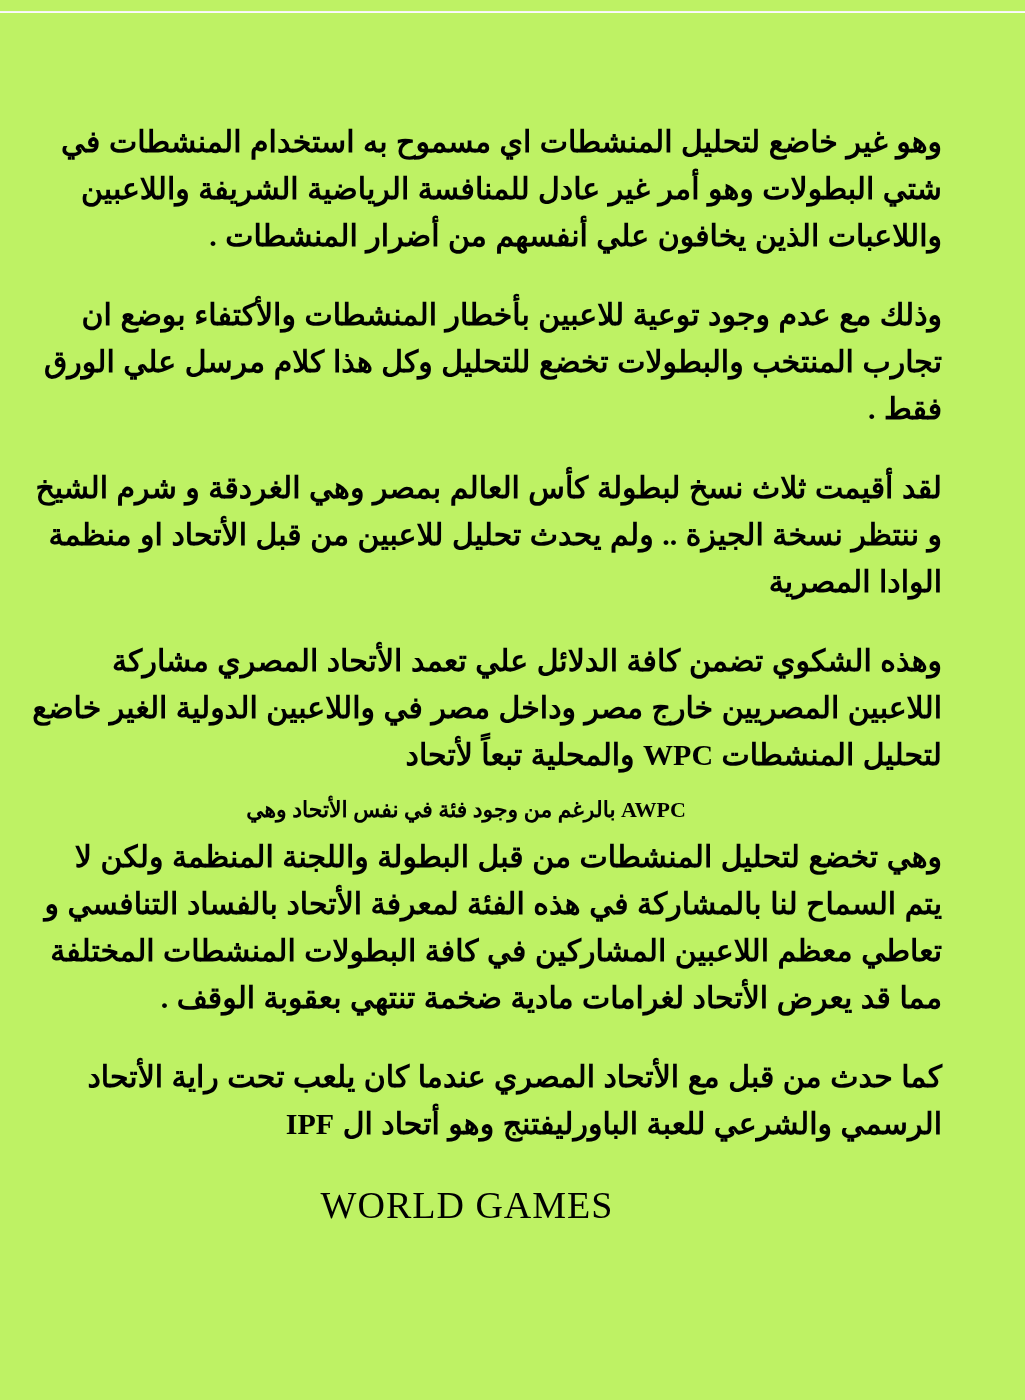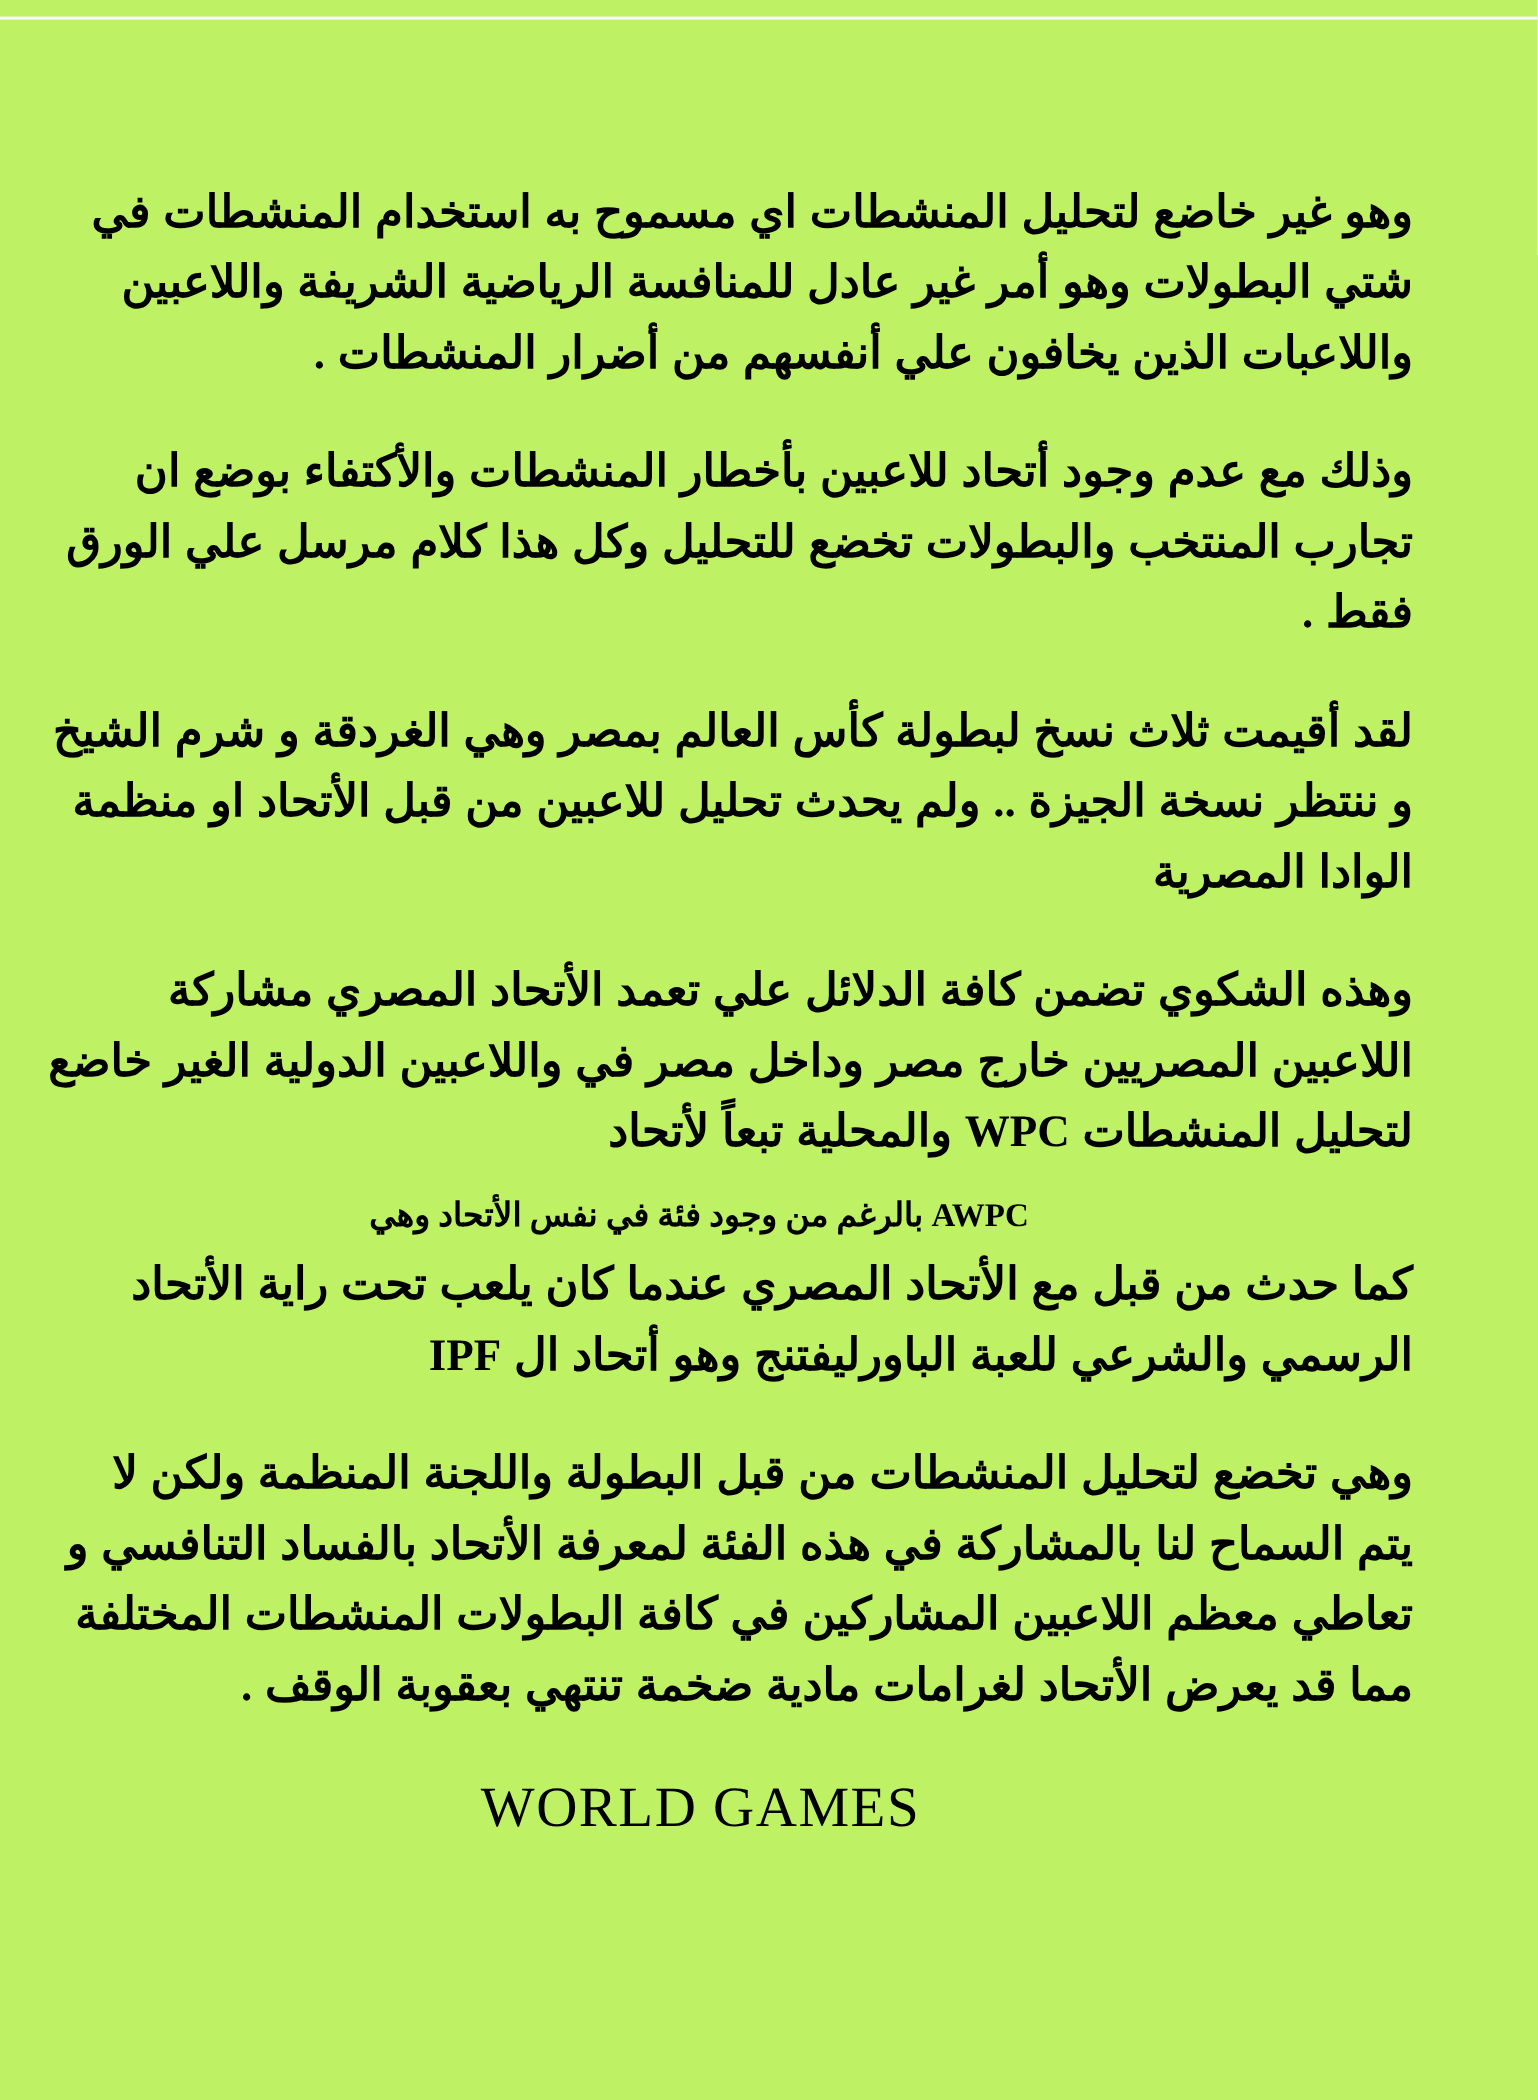--- a/index.html
+++ b/index.html
@@ -77,29 +77,29 @@
 <body>
 
 <div class="page">
 
   <div class="top-edge"></div>
 
   <div class="doc-body">
 
     <p class="para gap-lg">وهو غير خاضع لتحليل المنشطات اي مسموح به استخدام المنشطات في شتي البطولات وهو أمر غير عادل للمنافسة الرياضية الشريفة واللاعبين واللاعبات الذين يخافون علي أنفسهم من أضرار المنشطات .</p>
 
-    <p class="para gap-lg">وذلك مع عدم وجود أتحاد للاعبين بأخطار المنشطات والأكتفاء بوضع ان تجارب المنتخب والبطولات تخضع للتحليل وكل هذا كلام مرسل علي الورق فقط .</p>
+    <p class="para gap-lg">وذلك مع عدم وجود توعية للاعبين بأخطار المنشطات والأكتفاء بوضع ان تجارب المنتخب والبطولات تخضع للتحليل وكل هذا كلام مرسل علي الورق فقط .</p>
 
     <p class="para gap-lg">لقد أقيمت ثلاث نسخ لبطولة كأس العالم بمصر وهي الغردقة و شرم الشيخ و ننتظر نسخة الجيزة .. ولم يحدث تحليل للاعبين من قبل الأتحاد او منظمة الوادا المصرية</p>
 
     <p class="para tight">وهذه الشكوي تضمن كافة الدلائل علي تعمد الأتحاد المصري مشاركة اللاعبين المصريين خارج مصر وداخل مصر في واللاعبين الدولية الغير خاضع لتحليل المنشطات WPC والمحلية تبعاً لأتحاد</p>
 
     <p class="para-lead">AWPC بالرغم من وجود فئة في نفس الأتحاد وهي</p>
 
+    <p class="para gap-lg">وهي تخضع لتحليل المنشطات من قبل البطولة واللجنة المنظمة ولكن لا يتم السماح لنا بالمشاركة في هذه الفئة لمعرفة الأتحاد بالفساد التنافسي و تعاطي معظم اللاعبين المشاركين في كافة البطولات المنشطات المختلفة مما قد يعرض الأتحاد لغرامات مادية ضخمة تنتهي بعقوبة الوقف .</p>
+
     <p class="para gap-lg">كما حدث من قبل مع الأتحاد المصري عندما كان يلعب تحت راية الأتحاد الرسمي والشرعي للعبة الباورليفتنج وهو أتحاد ال IPF</p>
-
-    <p class="para gap-lg">وهي تخضع لتحليل المنشطات من قبل البطولة واللجنة المنظمة ولكن لا يتم السماح لنا بالمشاركة في هذه الفئة لمعرفة الأتحاد بالفساد التنافسي و تعاطي معظم اللاعبين المشاركين في كافة البطولات المنشطات المختلفة مما قد يعرض الأتحاد لغرامات مادية ضخمة تنتهي بعقوبة الوقف .</p>
 
 
     <span class="worldgames">WORLD GAMES</span>
 
   </div>
 </div>
 
 </body></html>

